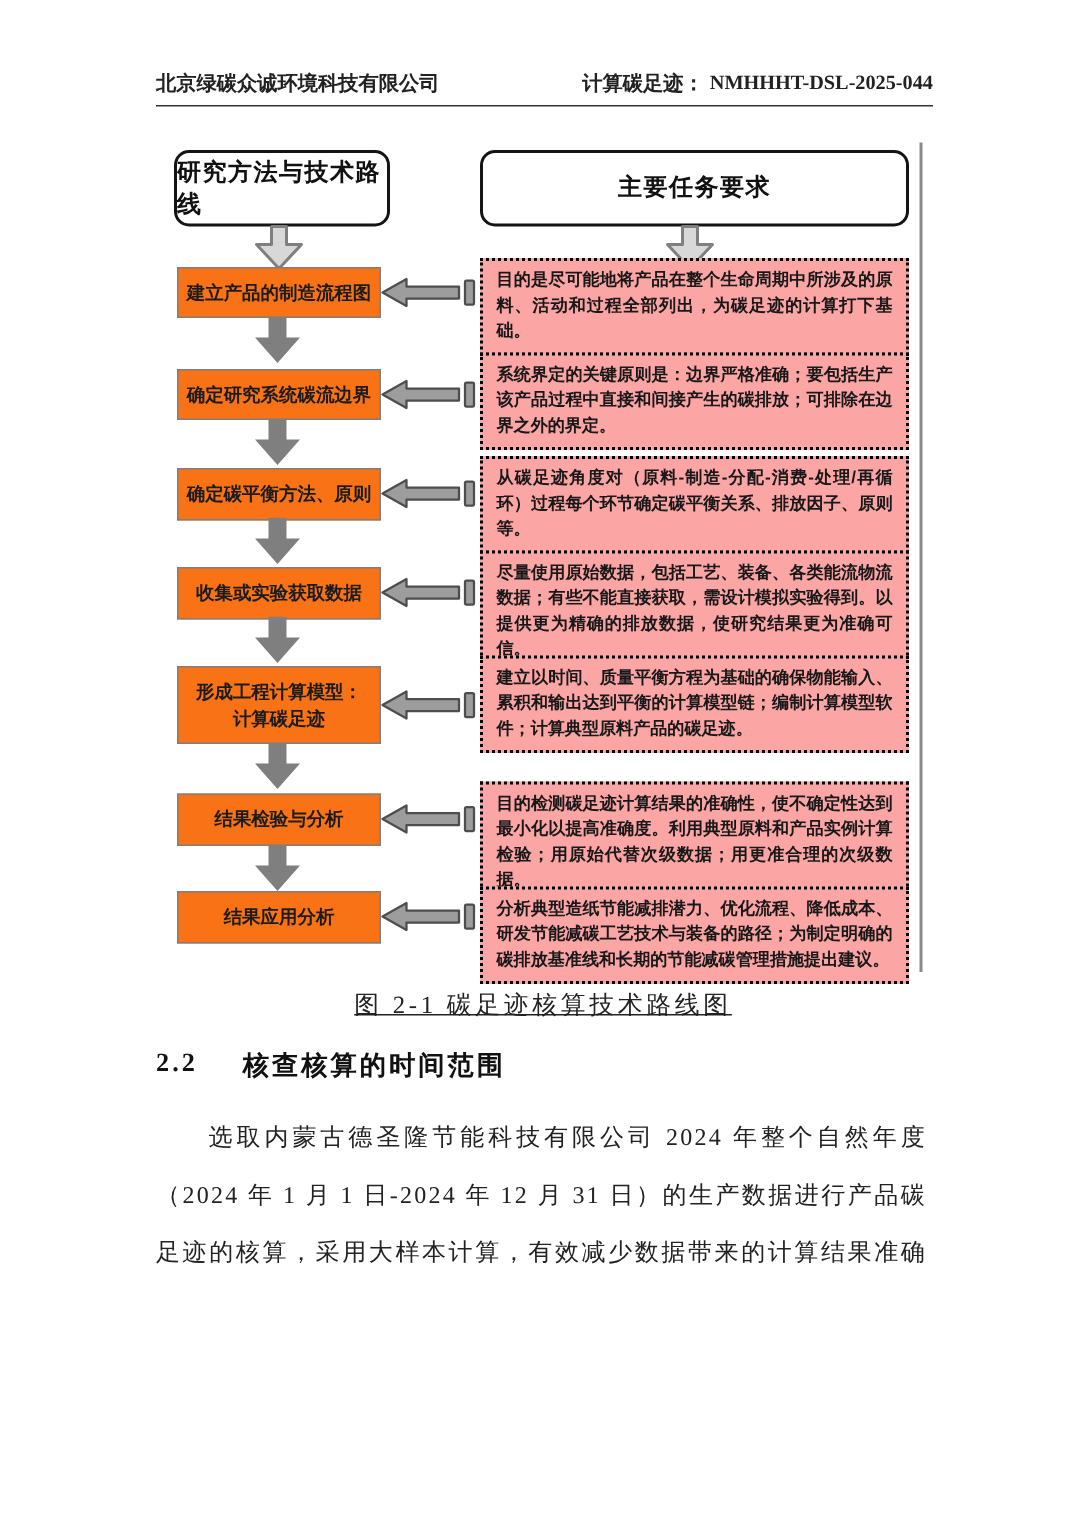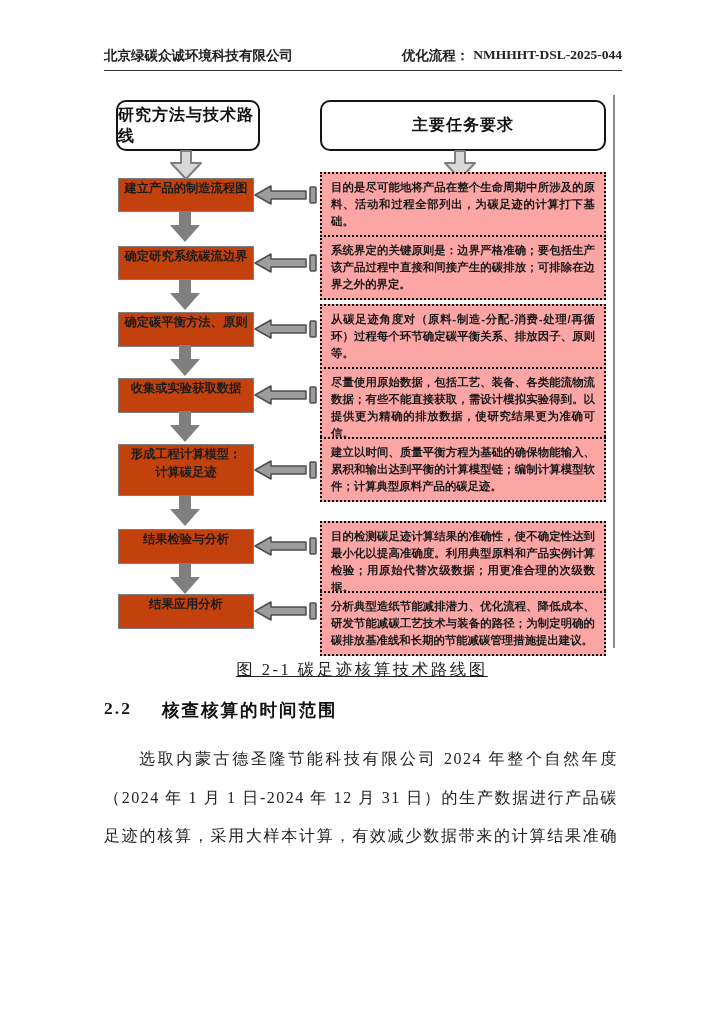--- a/index.html
+++ b/index.html
@@ -17,22 +17,22 @@
   .fc{position:absolute;left:104px;top:95px;width:514px;height:562px;font-family:"Liberation Sans","DejaVu Sans",sans-serif;}
   .fc-vline{position:absolute;left:509px;top:0;height:553px;border-left:2px solid #8a8a8a;}
   .fc-title{
     position:absolute;border:2.6px solid #141414;border-radius:10px;background:#fff;
     display:flex;align-items:center;justify-content:center;
     font-weight:bold;font-size:16px;letter-spacing:1px;color:#111;
   }
   .fc-title.l{left:12px;top:5px;width:140px;height:47px;}
   .fc-title.r{left:216px;top:5px;width:282px;height:47px;}
   .fc-box{
-    position:absolute;left:14px;width:134px;background:#c2410c;border:1.6px solid #7f7f7f;
-    display:flex;justify-content:center;text-align:center;
+    position:absolute;left:14px;width:134px;background:#f97316;border:1.6px solid #7f7f7f;
+    display:flex;align-items:center;justify-content:center;text-align:center;
     font-weight:bold;font-size:12.3px;color:#1c1c1c;white-space:pre-line;line-height:1.5;
   }
   .fc-dot{
     position:absolute;left:216px;width:286px;background:#fca5a5;border:2px dotted #000;
     display:flex;align-items:center;box-sizing:border-box;padding:5px 9px;
     font-weight:bold;font-size:11.4px;line-height:1.5;color:#181818;text-align:justify;
   }
   .arr{position:absolute;}
   
   .caption{position:absolute;left:0;right:0;top:659px;text-align:center;
@@ -44,21 +44,21 @@
   .pageno{position:absolute;left:0;right:0;top:938px;text-align:center;font-size:13px;color:#333;}
 </style>
 </head>
 <body>
 
 <div class="page">
 
   <div class="hdr">
     <span>北京绿碳众诚环境科技有限公司</span>
     <span class="hdr-right">
-      <span>优化流程：</span>
+      <span>计算碳足迹：</span>
       <span>NMHHHT-DSL-2025-044</span>
     </span>
   </div>
   <div class="hdr-rule"></div>
 
   <div class="fc">
     <div class="fc-vline"></div>
 
     <div class="fc-title l">
       <span>研究方法与技术路线</span>

